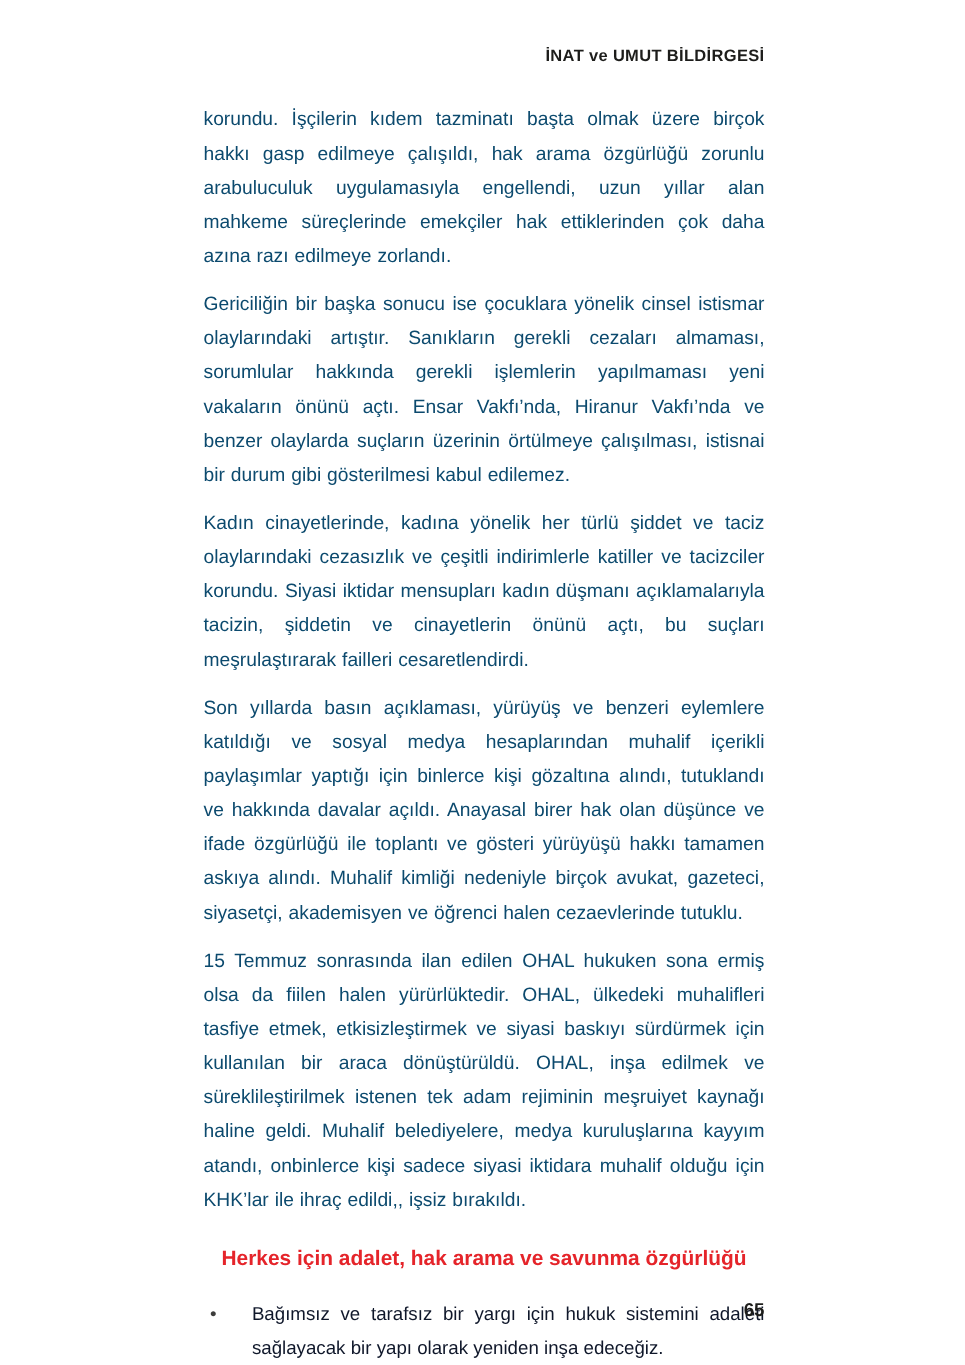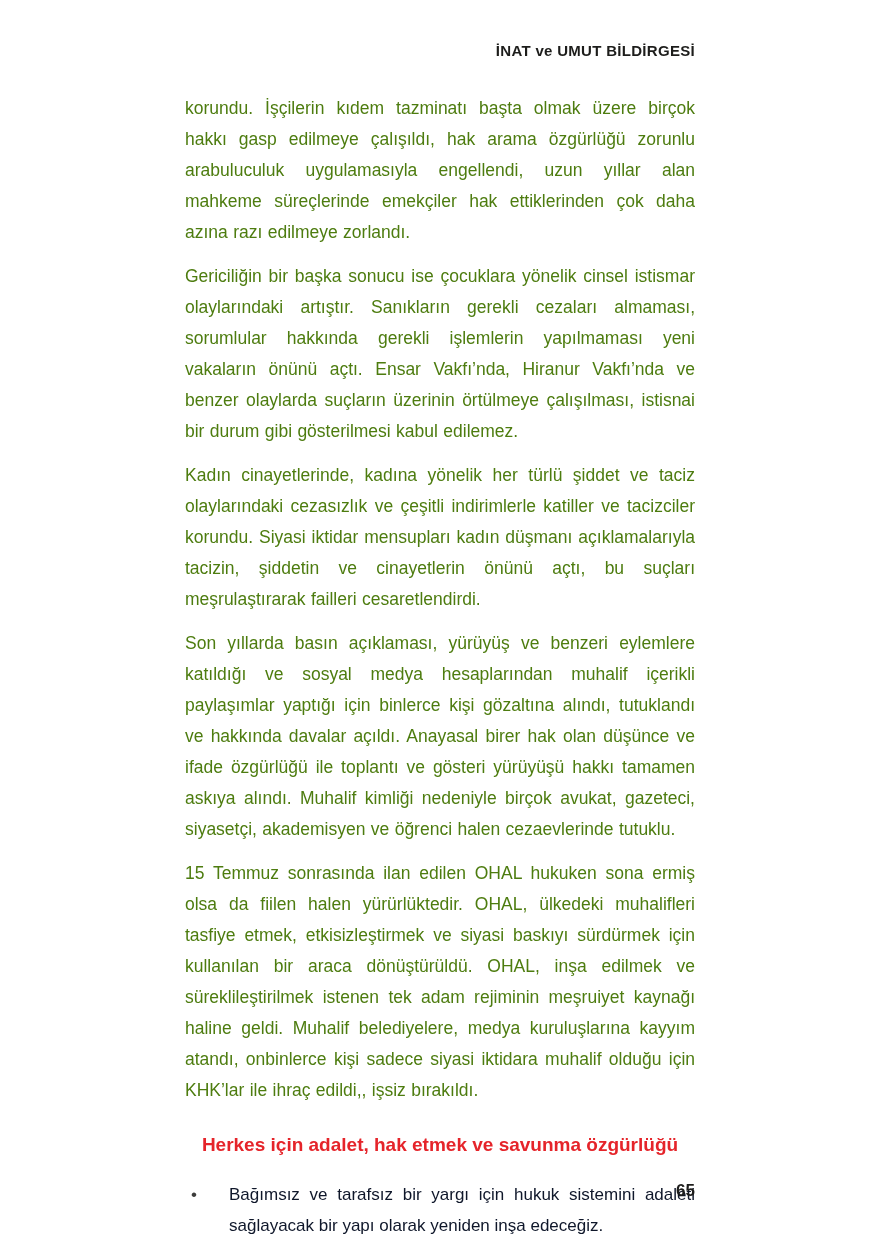--- a/index.html
+++ b/index.html
@@ -30,21 +30,21 @@
     font-weight: 700;
     font-size: 15px;
     letter-spacing: 0.3px;
     color: #1d1d1b;
     margin-bottom: 34px;
   }
 
   .body-text p {
     font-size: 17.5px;
     line-height: 31px;
-    color: #4d7c0f;
+    color: #0c4a6e;
     text-align: justify;
     hyphens: auto;
     -webkit-hyphens: auto;
     margin-bottom: 13px;
     word-spacing: 0.5px;
   }
 
   .highlight-heading {
     margin: 22px auto 18px auto;
     text-align: center;
@@ -101,21 +101,21 @@
 
     <div class="body-text">
       <p>korundu. İşçilerin kıdem tazminatı başta olmak üzere birçok hakkı gasp edilmeye çalışıldı, hak arama özgürlüğü zorunlu arabuluculuk uygulamasıyla engellendi, uzun yıllar alan mahkeme süreçlerinde emekçiler hak ettiklerinden çok daha azına razı edilmeye zorlandı.</p>
       <p>Gericiliğin bir başka sonucu ise çocuklara yönelik cinsel istismar olaylarındaki artıştır. Sanıkların gerekli cezaları almaması, sorumlular hakkında gerekli işlemlerin yapılmaması yeni vakaların önünü açtı. Ensar Vakfı’nda, Hiranur Vakfı’nda ve benzer olaylarda suçların üzerinin örtülmeye çalışılması, istisnai bir durum gibi gösterilmesi kabul edilemez.</p>
       <p>Kadın cinayetlerinde, kadına yönelik her türlü şiddet ve taciz olaylarındaki cezasızlık ve çeşitli indirimlerle katiller ve tacizciler korundu. Siyasi iktidar mensupları kadın düşmanı açıklamalarıyla tacizin, şiddetin ve cinayetlerin önünü açtı, bu suçları meşrulaştırarak failleri cesaretlendirdi.</p>
       <p>Son yıllarda basın açıklaması, yürüyüş ve benzeri eylemlere katıldığı ve sosyal medya hesaplarından muhalif içerikli paylaşımlar yaptığı için binlerce kişi gözaltına alındı, tutuklandı ve hakkında davalar açıldı. Anayasal birer hak olan düşünce ve ifade özgürlüğü ile toplantı ve gösteri yürüyüşü hakkı tamamen askıya alındı. Muhalif kimliği nedeniyle birçok avukat, gazeteci, siyasetçi, akademisyen ve öğrenci halen cezaevlerinde tutuklu.</p>
       <p>15 Temmuz sonrasında ilan edilen OHAL hukuken sona ermiş olsa da fiilen halen yürürlüktedir. OHAL, ülkedeki muhalifleri tasfiye etmek, etkisizleştirmek ve siyasi baskıyı sürdürmek için kullanılan bir araca dönüştürüldü. OHAL, inşa edilmek ve süreklileştirilmek istenen tek adam rejiminin meşruiyet kaynağı haline geldi. Muhalif belediyelere, medya kuruluşlarına kayyım atandı, onbinlerce kişi sadece siyasi iktidara muhalif olduğu için KHK’lar ile ihraç edildi,, işsiz bırakıldı.</p>
     </div>
 
     <div class="highlight-heading">
-      <span>Herkes için adalet, hak etmek ve savunma özgürlüğü</span><br>
+      <span>Herkes için adalet, hak arama ve savunma özgürlüğü</span><br>
     </div>
 
     <div class="bullet-list">
       <div class="bullet-item">
         <span class="bullet-marker">•</span>
         <span class="bullet-text">Bağımsız ve tarafsız bir yargı için hukuk sistemini adaleti sağlayacak bir yapı olarak yeniden inşa edeceğiz.</span>
       </div>
     </div>
 
   </div>

